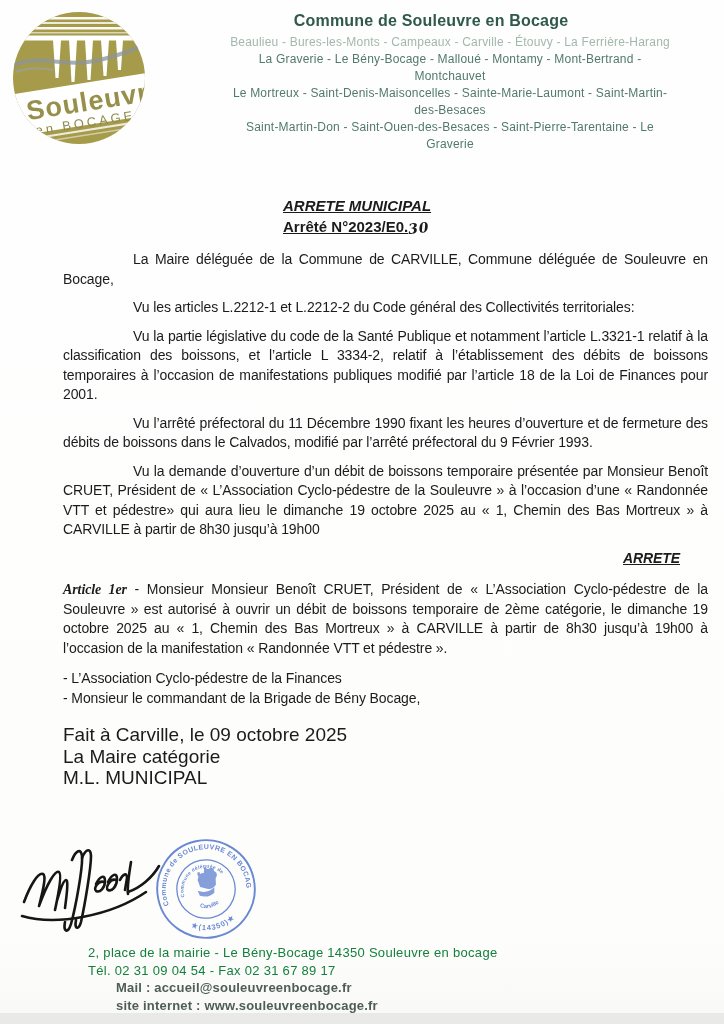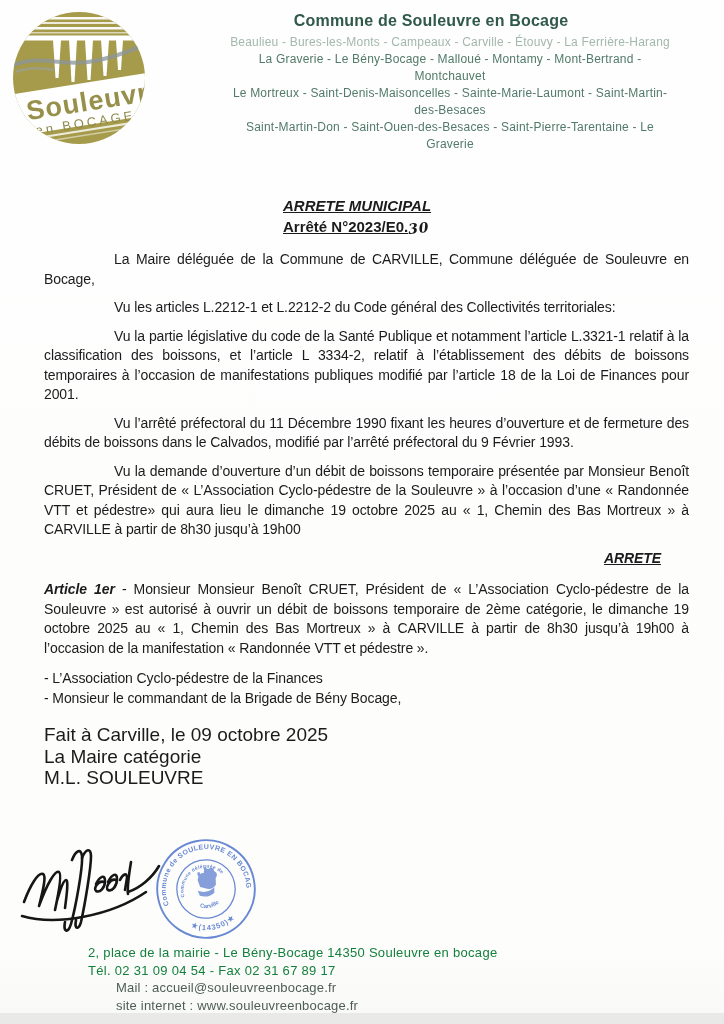--- a/index.html
+++ b/index.html
@@ -11,36 +11,36 @@
   .logo{position:absolute;top:6px;left:10px;width:138px;height:142px;}
   .header{position:absolute;top:12px;left:190px;width:482px;text-align:center;}
   .header-title{font-size:16px;font-weight:bold;color:#30594a;letter-spacing:.2px;margin-bottom:4px;}
   .commune-line{font-size:12px;color:#527a6a;line-height:17px;letter-spacing:.2px;font-weight:500;margin-left:38px;}
   .commune-line.faded{color:#a3b8ac;}
   .title-block{position:absolute;top:186px;left:283px;font-size:15px;line-height:21px;margin-top:9px;}
   .title-line1{font-weight:bold;font-style:italic;text-decoration:underline;}
   .title-line2{font-weight:bold;text-decoration:underline;}
   .handwritten{display:inline-block;font-family:"DejaVu Serif",serif;font-style:italic;
     font-size:14px;transform:rotate(-6deg) translateY(1px);letter-spacing:1px;}
-  .body{position:absolute;top:250px;left:44px;width:645px;
+  .body{position:absolute;top:250px;left:63px;width:645px;
     font-size:14px;line-height:19.5px;text-align:justify;letter-spacing:-.1px;}
   .body p{margin:0 0 9px 0;}
   p.indent{text-indent:70px;}
   .arrete-heading{margin:5px 0 12px;text-align:right;transform:translateX(-28px);}
   .arrete-heading span{font-weight:bold;font-style:italic;text-decoration:underline;}
-  .article-label{font-weight:bold;font-style:italic;}
+  .article-label{font-weight:bold;font-style:italic;font-family:Liberation Serif, serif;}
   p.article{margin-bottom:10px;}
   p.article2{margin-bottom:0;}
   .a2item{line-height:20px;}
   .closing{margin-top:16px;line-height:21.5px;font-size:19px;letter-spacing:0;}
   .signature{position:absolute;top:836px;left:16px;width:152px;height:96px;}
   .stamp{position:absolute;top:836px;left:153px;width:106px;height:106px;}
   .footer{position:absolute;top:944px;left:88px;font-size:13px;line-height:17.5px;}
   .footer-line{color:#15803d;letter-spacing:.3px;}
-  .footer-line.dark{color:#4e5e55;font-weight:normal;letter-spacing:.2px;padding-left:28px;}
+  .footer-line.dark{color:#4e5e55;font-weight:bold;letter-spacing:.2px;padding-left:28px;}
   .scan-strip{position:absolute;left:0;right:0;bottom:0;height:11px;background:#e9e9e7;}
   svg text{font-family:"Liberation Sans",sans-serif;}
 </style>
 </head>
 <body>
 
 <div>
 
   <div class="logo">
     <svg width="138" height="142" viewBox="0 0 138 142">
@@ -99,21 +99,21 @@
     <div class="arrete-heading"><span>ARRETE</span></div>
 
     <p class="article"><span class="article-label">Article 1er</span><span> - Monsieur Monsieur Benoît CRUET, Président de « L’Association Cyclo-pédestre de la Souleuvre » est autorisé à ouvrir un débit de boissons temporaire de 2ème catégorie, le dimanche 19 octobre 2025 au « 1, Chemin des Bas Mortreux » à CARVILLE à partir de 8h30 jusqu’à 19h00 à l’occasion de la manifestation « Randonnée  VTT et pédestre ».</span></p>
 
     <div class="a2item">- L’Association Cyclo-pédestre de la Finances</div>
     <div class="a2item">- Monsieur le commandant de la Brigade de Bény Bocage,</div>
 
     <div class="closing">
       <div>Fait à Carville, le 09 octobre  2025</div>
       <div>La Maire catégorie</div>
-      <div>M.L. SOULEUVRE</div>
+      <div>M.L. MUNICIPAL</div>
     </div>
   </div>
 
   <svg class="signature" viewBox="0 0 152 96">
     <g fill="none" stroke="#161616" stroke-width="2.6" stroke-linecap="round" stroke-linejoin="round">
       <path d="M8 66 C14 50 22 36 27 38 C31 40 26 58 23 70 C31 48 39 34 43 36 C46 38 42 60 39 74 C41 62 47 44 50 44 C53 44 50 64 49 72"></path>
       <path d="M56 24 C60 14 65 12 66 20 C67 30 60 70 55 88 C52 98 47 96 49 86"></path>
       <path d="M66 22 C70 12 75 12 75 20 C75 32 69 68 65 86 C63 94 58 94 60 84"></path>
       <path d="M80 48 C84 40 89 38 89 45 C89 52 84 57 80 55 C77 53 82 44 88 46"></path>
       <path d="M92 46 C96 38 101 36 101 43 C101 50 96 56 92 54 C89 52 94 42 100 44"></path>

